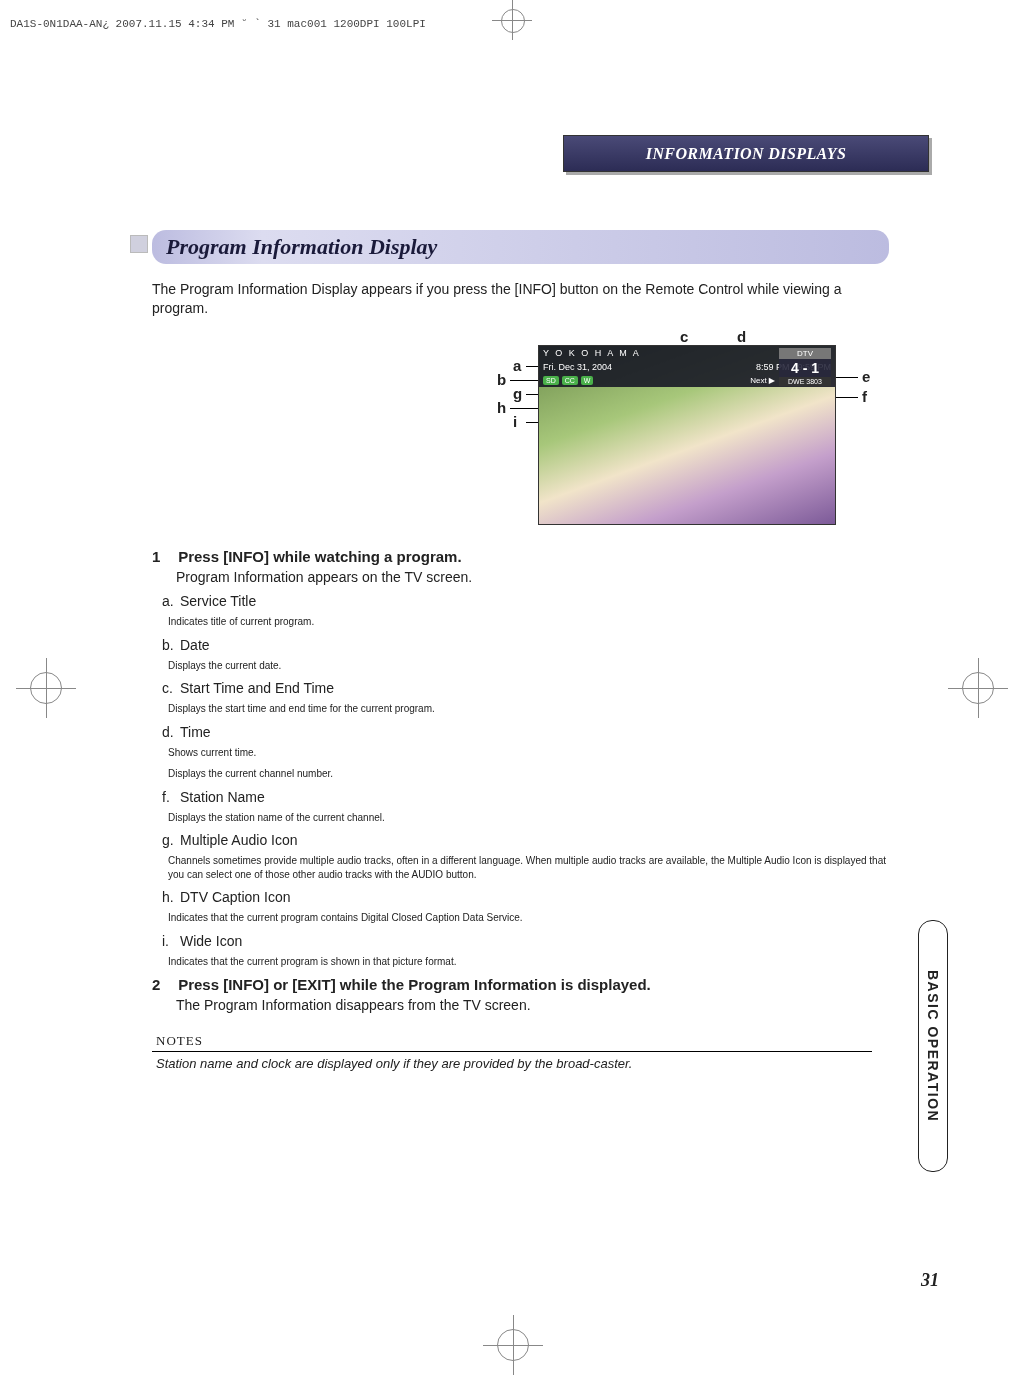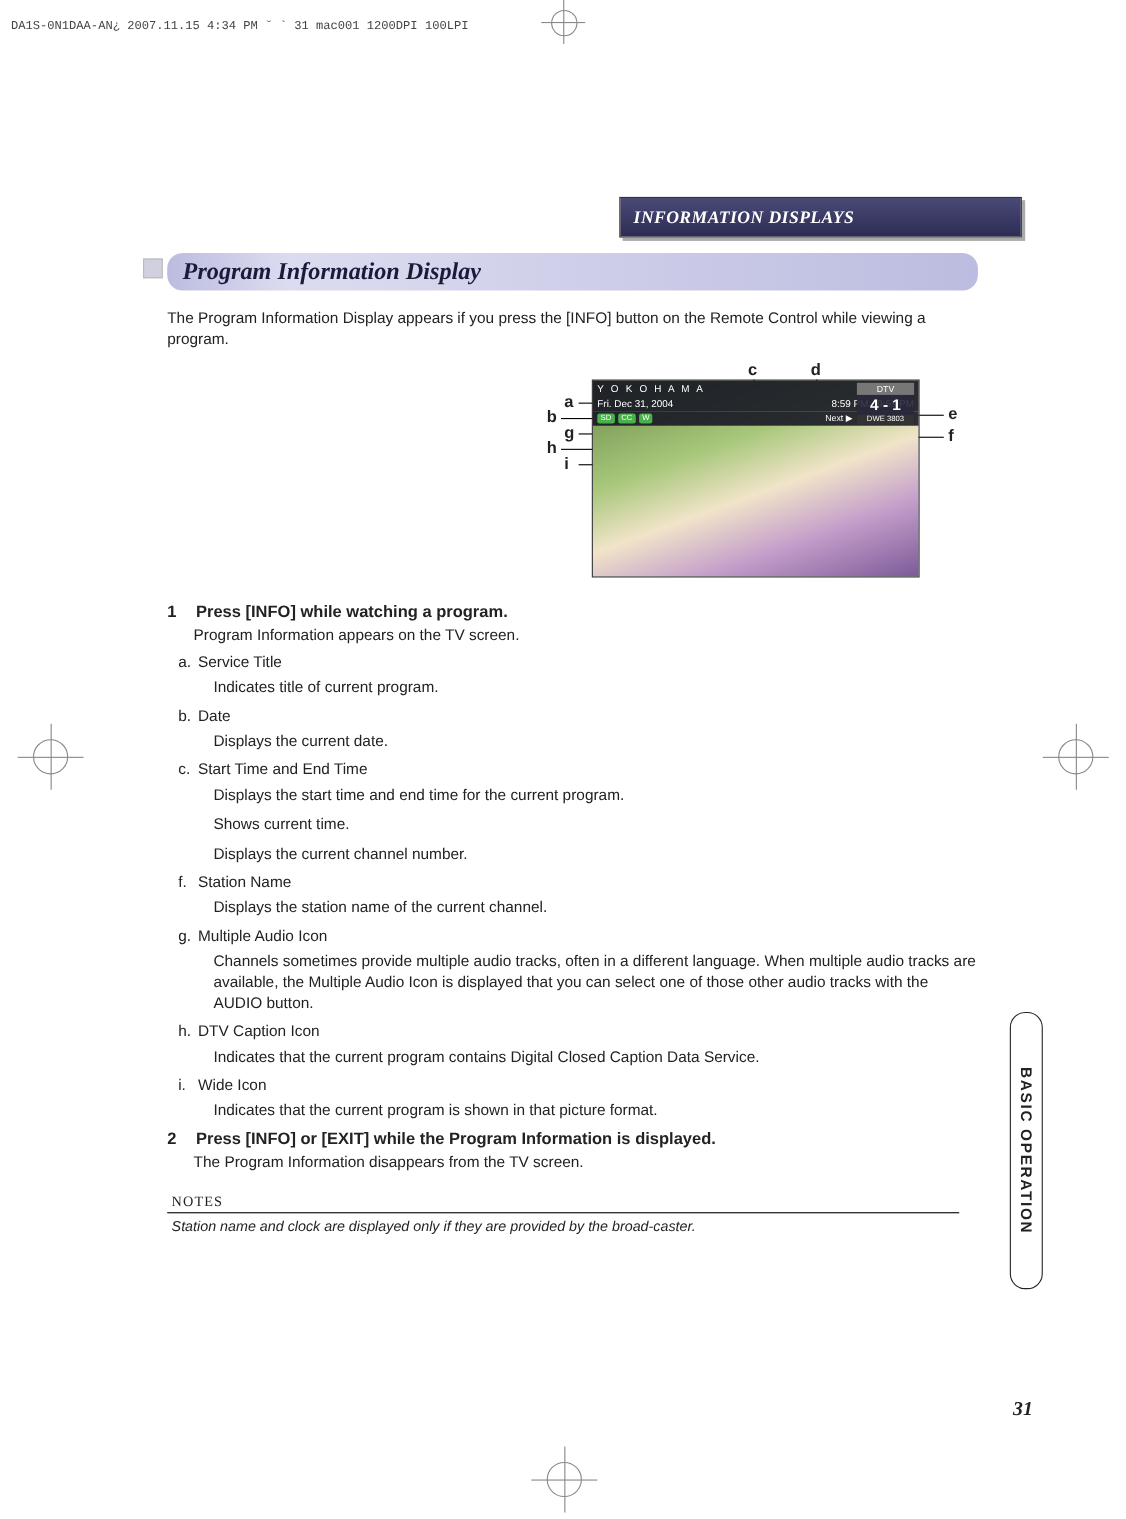--- a/index.html
+++ b/index.html
@@ -40,24 +40,23 @@
     top: 135px;
     width: 340px;
     background: linear-gradient(#4a4a77, #2c2c55);
     color: #fff;
     font-weight: bold;
     font-style: italic;
     font-family: Georgia, serif;
     padding: 7px 12px;
     border: 1px solid #333;
     font-size: 18px;
-    text-align: left;
+    text-align: center;
     letter-spacing: 0.4px;
     box-shadow: 3px 3px 0 #aaa;
-    margin-top: 44px;
   }
   .section-banner .small { font-variant: small-caps; font-size: 16px; }
 
   .title-bar {
     position: absolute;
     left: 152px;
     top: 230px;
     width: 737px;
     background: linear-gradient(to right, #bcbce0 0%, #dcdcf0 15%, #bcbce0 100%);
     border-radius: 14px;
@@ -176,23 +175,23 @@
     margin-bottom: 8px;
     font-size: 14px;
   }
   .item {
     margin-left: 10px;
     margin-bottom: 6px;
     font-size: 14px;
   }
   .item-label { display: inline-block; width: 18px; }
   .item-desc {
-    margin-left: 42px;
+    margin-left: 16px;
     margin-bottom: 8px;
-    font-size: 14px;
+    font-size: 10px;
     line-height: 1.35;
   }
   .notes-label {
     font-family: "Comic Sans MS", cursive;
     font-size: 13px;
     margin-top: 20px;
     margin-left: 4px;
     letter-spacing: 1px;
   }
   .notes-line {
@@ -321,20 +320,21 @@
   </div>
   <div class="step-body">Program Information appears on the TV screen.</div>
 
   <div>
     <div class="item"><span class="item-label">a.</span><span>Service Title</span></div>
     <div class="item-desc">Indicates title of current program.</div>
     <div class="item"><span class="item-label">b.</span><span>Date</span></div>
     <div class="item-desc">Displays the current date.</div>
     <div class="item"><span class="item-label">c.</span><span>Start Time and End Time</span></div>
     <div class="item-desc">Displays the start time and end time for the current program.</div>
+    <div class="item"><span class="item-label">d.</span><span>Time</span></div>
     <div class="item-desc">Shows current time.</div>
     <div class="item-desc">Displays the current channel number.</div>
     <div class="item"><span class="item-label">f.</span><span>Station Name</span></div>
     <div class="item-desc">Displays the station name of the current channel.</div>
     <div class="item"><span class="item-label">g.</span><span>Multiple Audio Icon</span></div>
     <div class="item-desc">Channels sometimes provide multiple audio tracks, often in a different language. When multiple audio tracks are available, the Multiple Audio Icon is displayed that you can select one of those other audio tracks with the AUDIO button.</div>
     <div class="item"><span class="item-label">h.</span><span>DTV Caption Icon</span></div>
     <div class="item-desc">Indicates that the current program contains Digital Closed Caption Data Service.</div>
     <div class="item"><span class="item-label">i.</span><span>Wide Icon</span></div>
     <div class="item-desc">Indicates that the current program is shown in that picture format.</div>

